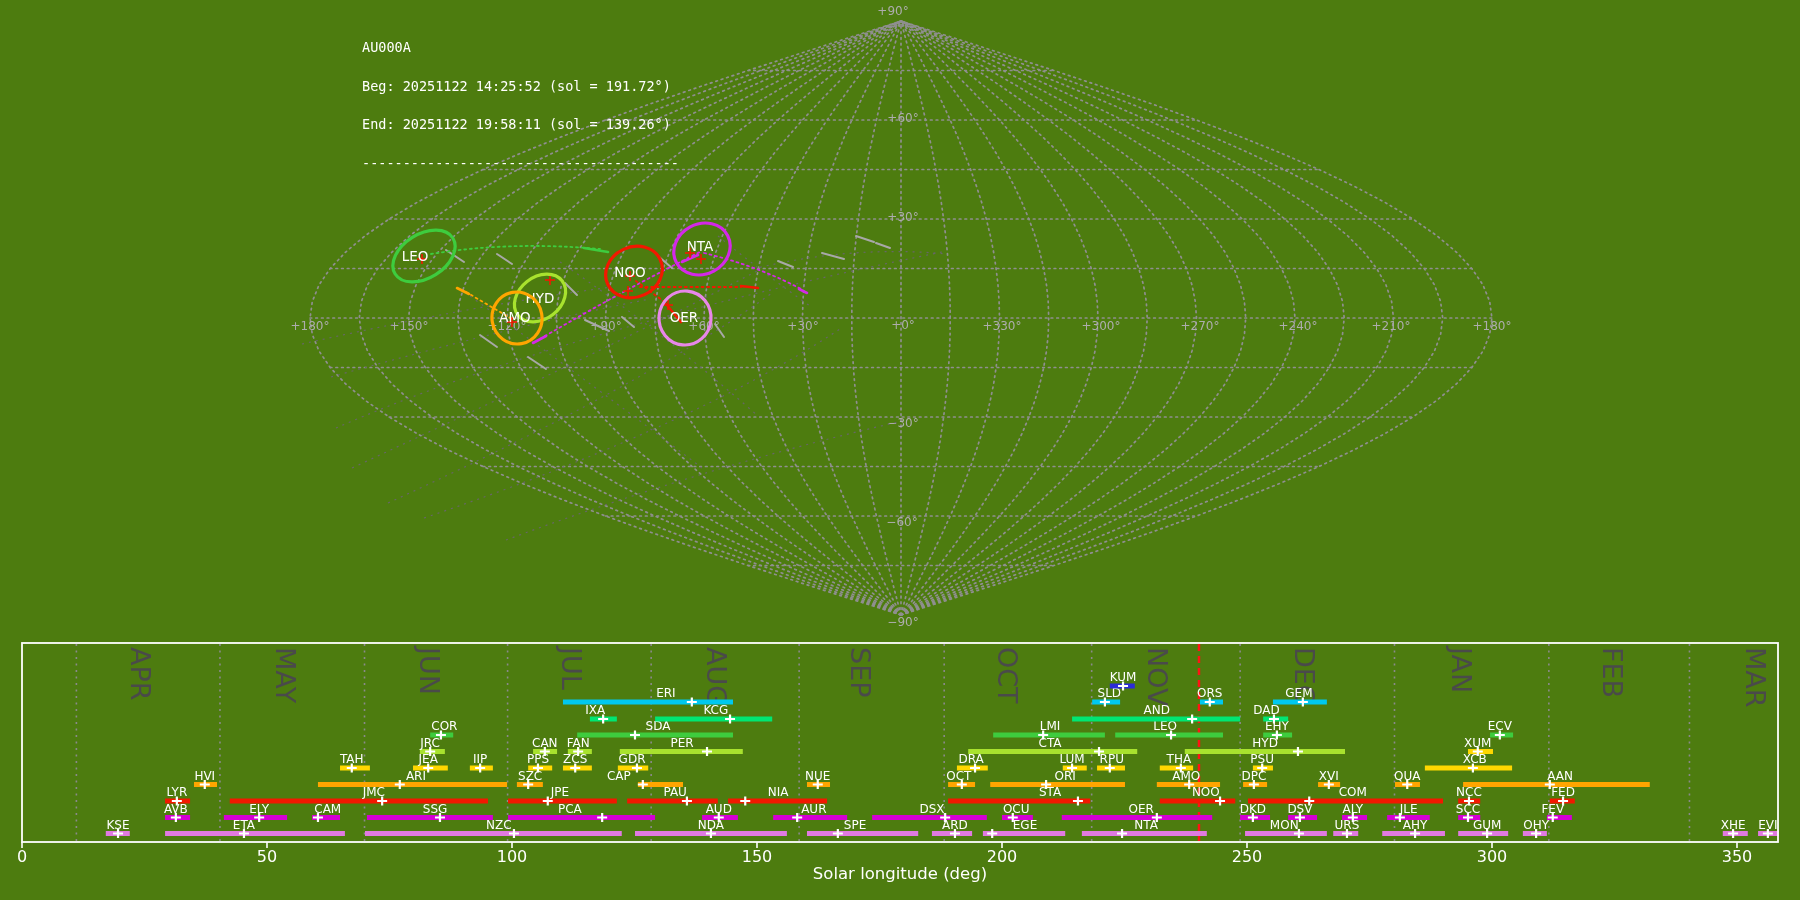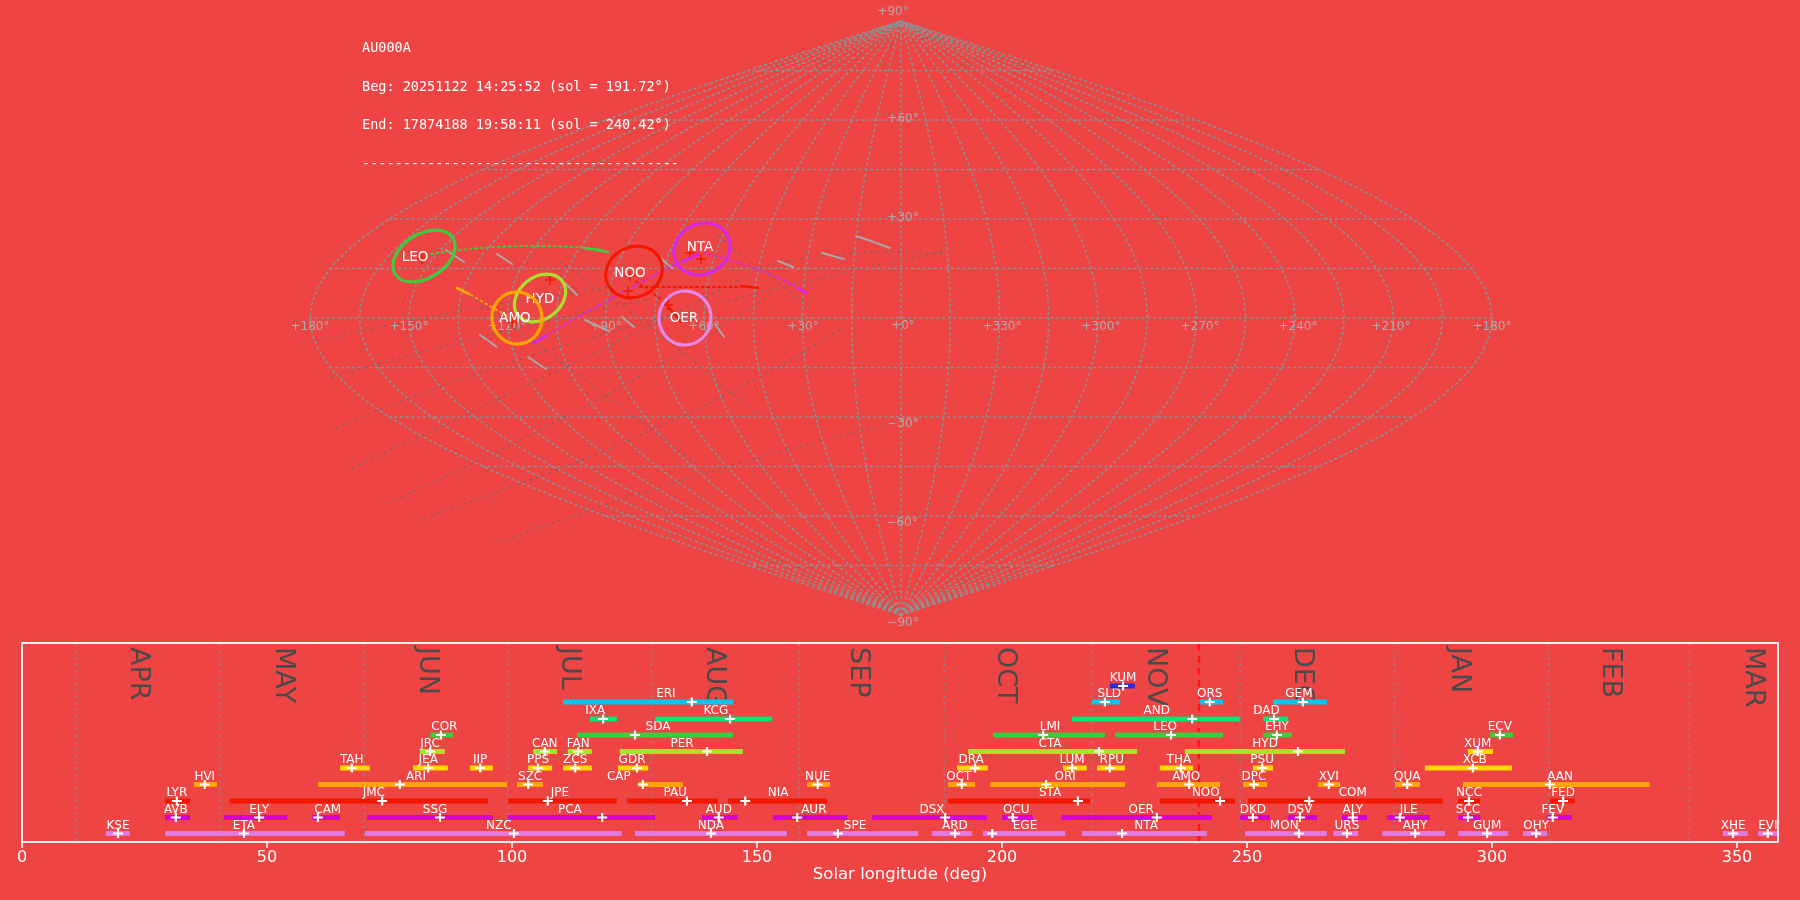--- a/index.html
+++ b/index.html
@@ -1,16 +1,16 @@
 <!DOCTYPE html>
 <html><head>
 <meta charset="utf-8">
 <style>
   html,body{margin:0;padding:0;background:#000;}
-  .stage{position:relative;width:1800px;height:900px;background:#ef4444;overflow:hidden;
+  .stage{position:relative;width:1800px;height:900px;background:#4d7c0f;overflow:hidden;
          font-family:"DejaVu Sans",sans-serif;}
   #plot{position:absolute;left:0;top:0;}
   .hdr{position:absolute;left:316px;top:15px;color:#fff;
        font-family:"DejaVu Sans Mono",monospace;font-size:13.5px;line-height:12.9px;
        white-space:pre;margin-left:46px;}
   .hdr .counts{margin-top:5px;}
   text{font-family:"DejaVu Sans",sans-serif;}
 </style>
 </head>
 <body>
@@ -646,16 +646,16 @@
           <text x="1492" y="862" font-size="16" fill="#fff" text-anchor="middle">300</text>
           <line x1="1737.0000000000002" y1="842" x2="1737.0000000000002" y2="848" stroke="#fff" stroke-width="1.6"></line>
           <text x="1737.0000000000002" y="862" font-size="16" fill="#fff" text-anchor="middle">350</text>
         </g>
         <text x="900" y="879" font-size="16.5" fill="#fff" text-anchor="middle">Solar longitude (deg)</text>
       </g>
     </svg>
   <div class="hdr">
     <div>AU000A</div>
     <div>Beg: 20251122 14:25:52 (sol = 191.72°)</div>
-    <div>End: 17874188 19:58:11 (sol = 240.42°)</div>
+    <div>End: 20251122 19:58:11 (sol = 139.26°)</div>
     <div>---------------------------------------</div>
   </div>
 </div>
 
 </body></html>

